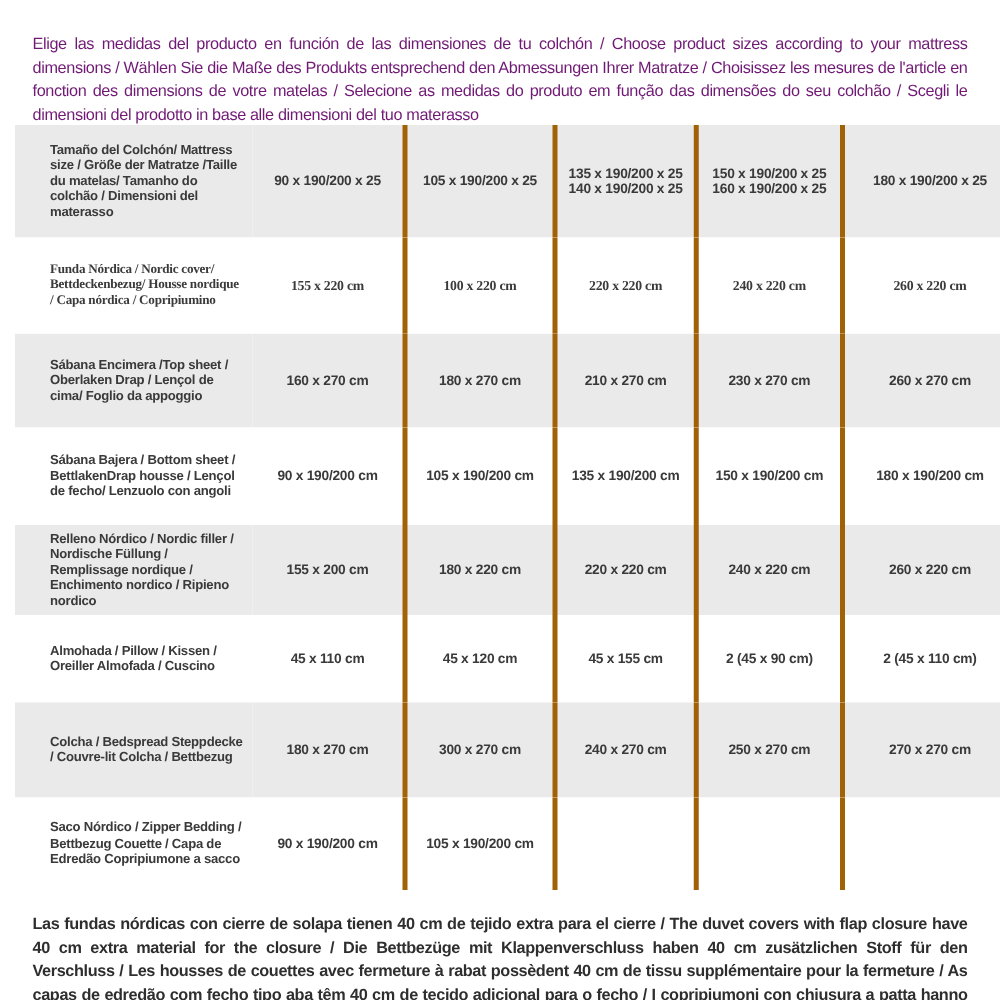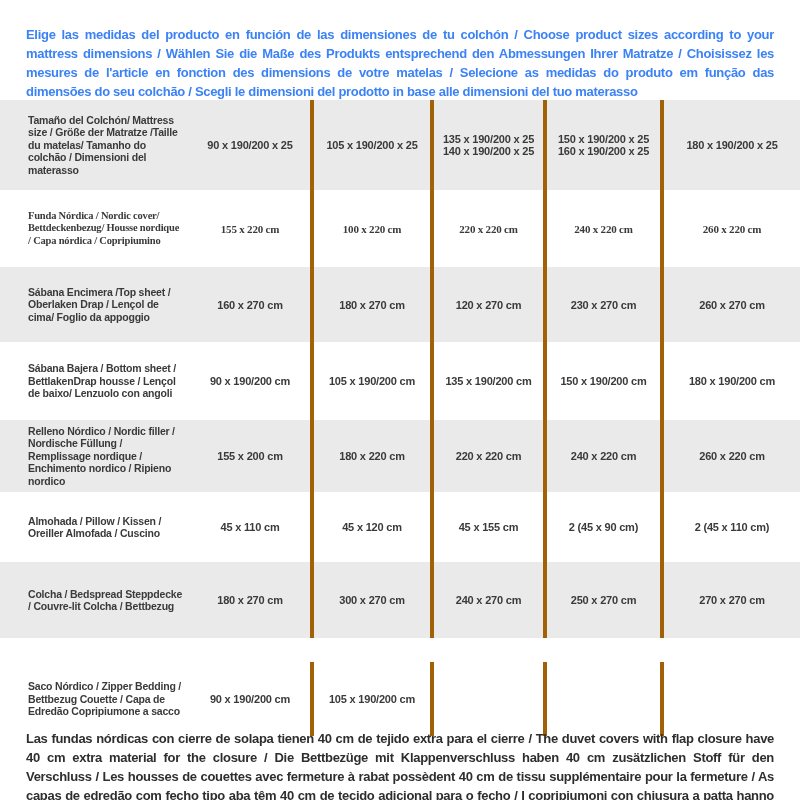--- a/index.html
+++ b/index.html
@@ -6,27 +6,28 @@
   .page{
     position:relative;
     width:800px;height:800px;
     background:#ffffff;
     font-family:"Liberation Sans","DejaVu Sans",sans-serif;
     color:#333333;
     overflow:hidden;
   }
   .intro{
     position:absolute;top:12px;left:26px;width:748px;
-    font-size:13px;font-weight:bold;line-height:19px;
-    letter-spacing:-0.3px;text-align:justify;color:#3b82f6;
+    font-size:13px;font-weight:normal;line-height:19px;
+    letter-spacing:-0.3px;text-align:justify;color:#701a75;
   }
   .size-table{
     position:absolute;top:100px;left:0;width:644px;
     display:grid;
     grid-template-columns:190px 120px 120px 113px 117px 140px;
+    padding-left:12px;
   }
   .row{display:contents;}
   .cell{
     display:flex;align-items:center;justify-content:center;
     text-align:left;
     font-size:11px;font-weight:bold;letter-spacing:-0.2px;
     white-space:pre-line;
     color:#3a3a3a;
     background:#ffffff;
   }
@@ -37,21 +38,21 @@
   }
   .shaded .cell{background:#eaeaea;}
   .vline{border-left:4px solid #a16207;}
   .r1 .cell{min-height:90px;}
   .r2 .cell{min-height:77px;font-family:Liberation Serif, serif;}
   .r3 .cell{min-height:75px;}
   .r4 .cell{min-height:78px;}
   .r5 .cell{min-height:72px;}
   .r6 .cell{min-height:70px;}
   .r7 .cell{min-height:76px;}
-  .r8 .cell{min-height:74px;margin-top:24px;}
+  .r8 .cell{min-height:74px;}
   .footnote{
     position:absolute;top:716px;left:26px;width:748px;
     font-size:13px;font-weight:bold;line-height:19px;
     letter-spacing:-0.3px;text-align:justify;color:#2e2e2e;
   }
 </style>
 </head>
 <body>
 
 <div class="page">
@@ -77,27 +78,27 @@
       <div class="cell vline">100 x 220 cm</div>
       <div class="cell vline">220 x 220 cm</div>
       <div class="cell vline">240 x 220 cm</div>
       <div class="cell vline">260 x 220 cm</div>
     </div>
 
     <div class="row r3 shaded">
       <div class="cell label">Sábana Encimera /Top sheet / Oberlaken Drap / Lençol de cima/ Foglio da appoggio</div>
       <div class="cell">160 x 270 cm</div>
       <div class="cell vline">180 x 270 cm</div>
-      <div class="cell vline">120 x 270 cm</div>
+      <div class="cell vline">210 x 270 cm</div>
       <div class="cell vline">230 x 270 cm</div>
       <div class="cell vline">260 x 270 cm</div>
     </div>
 
     <div class="row r4">
-      <div class="cell label">Sábana Bajera / Bottom sheet / BettlakenDrap housse / Lençol de baixo/ Lenzuolo con angoli</div>
+      <div class="cell label">Sábana Bajera / Bottom sheet / BettlakenDrap housse / Lençol de fecho/ Lenzuolo con angoli</div>
       <div class="cell">90 x 190/200 cm</div>
       <div class="cell vline">105 x 190/200 cm</div>
       <div class="cell vline">135 x 190/200 cm</div>
       <div class="cell vline">150 x 190/200 cm</div>
       <div class="cell vline">180 x 190/200 cm</div>
     </div>
 
     <div class="row r5 shaded">
       <div class="cell label">Relleno Nórdico / Nordic filler / Nordische Füllung / Remplissage nordique / Enchimento nordico / Ripieno nordico</div>
       <div class="cell">155 x 200 cm</div>

